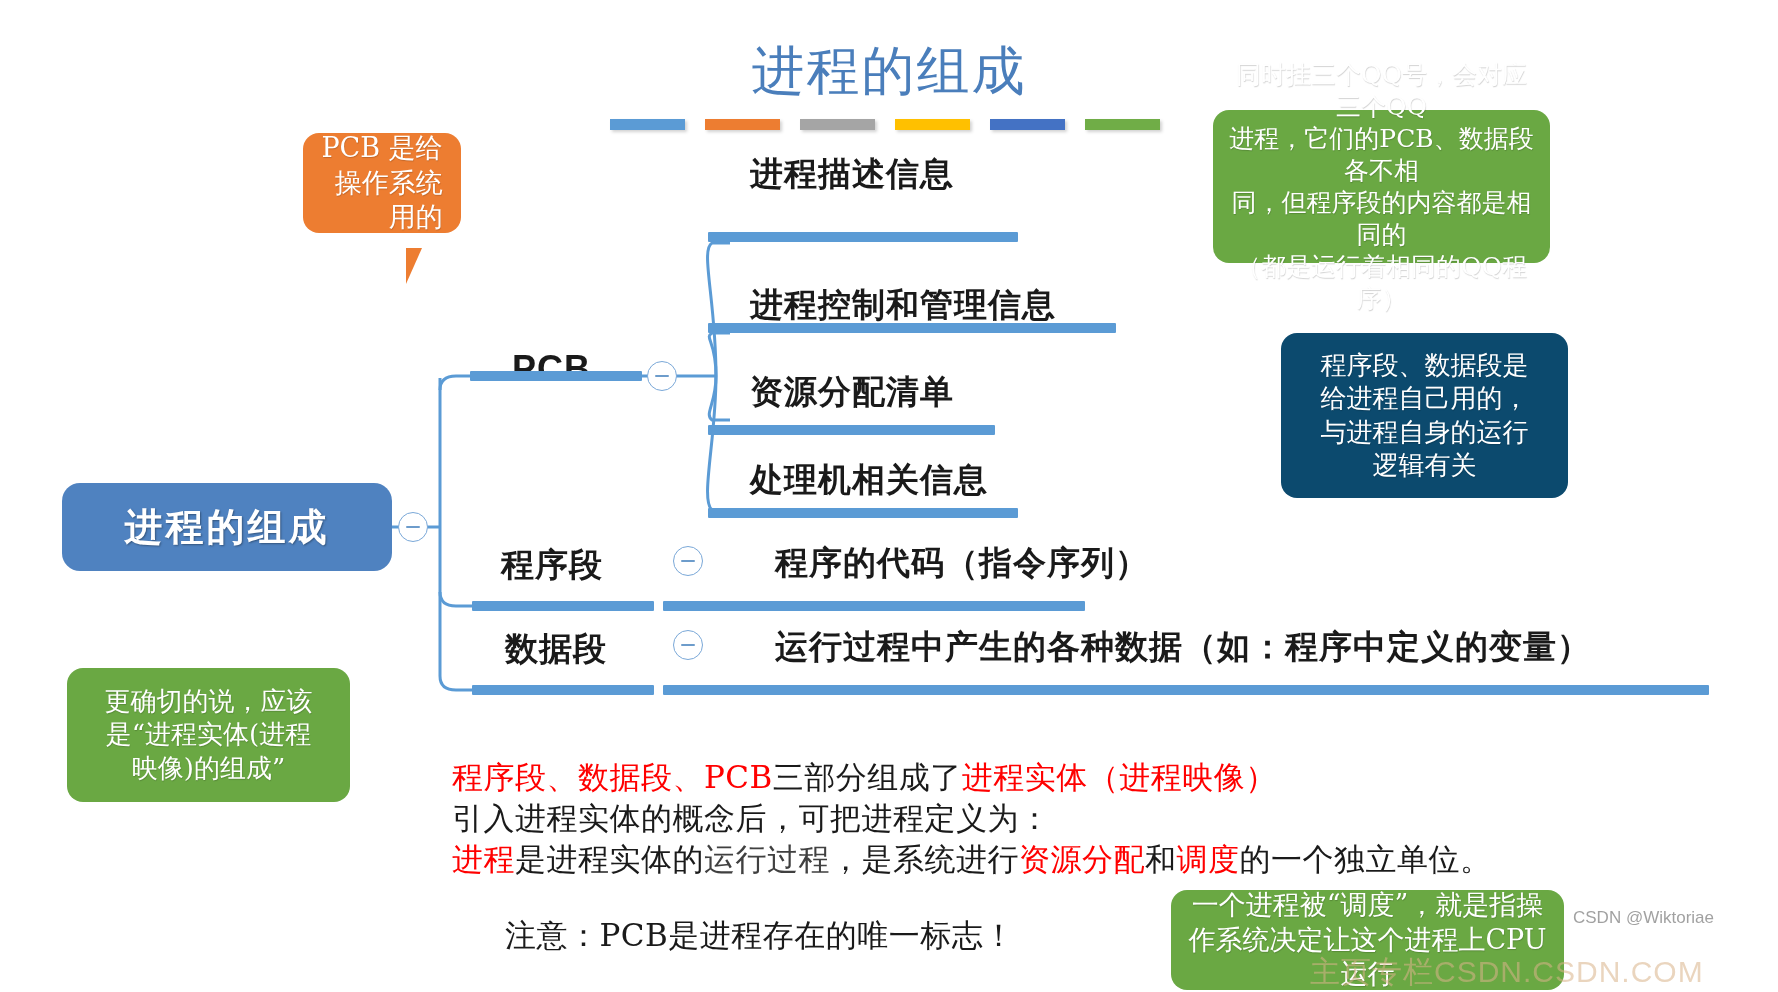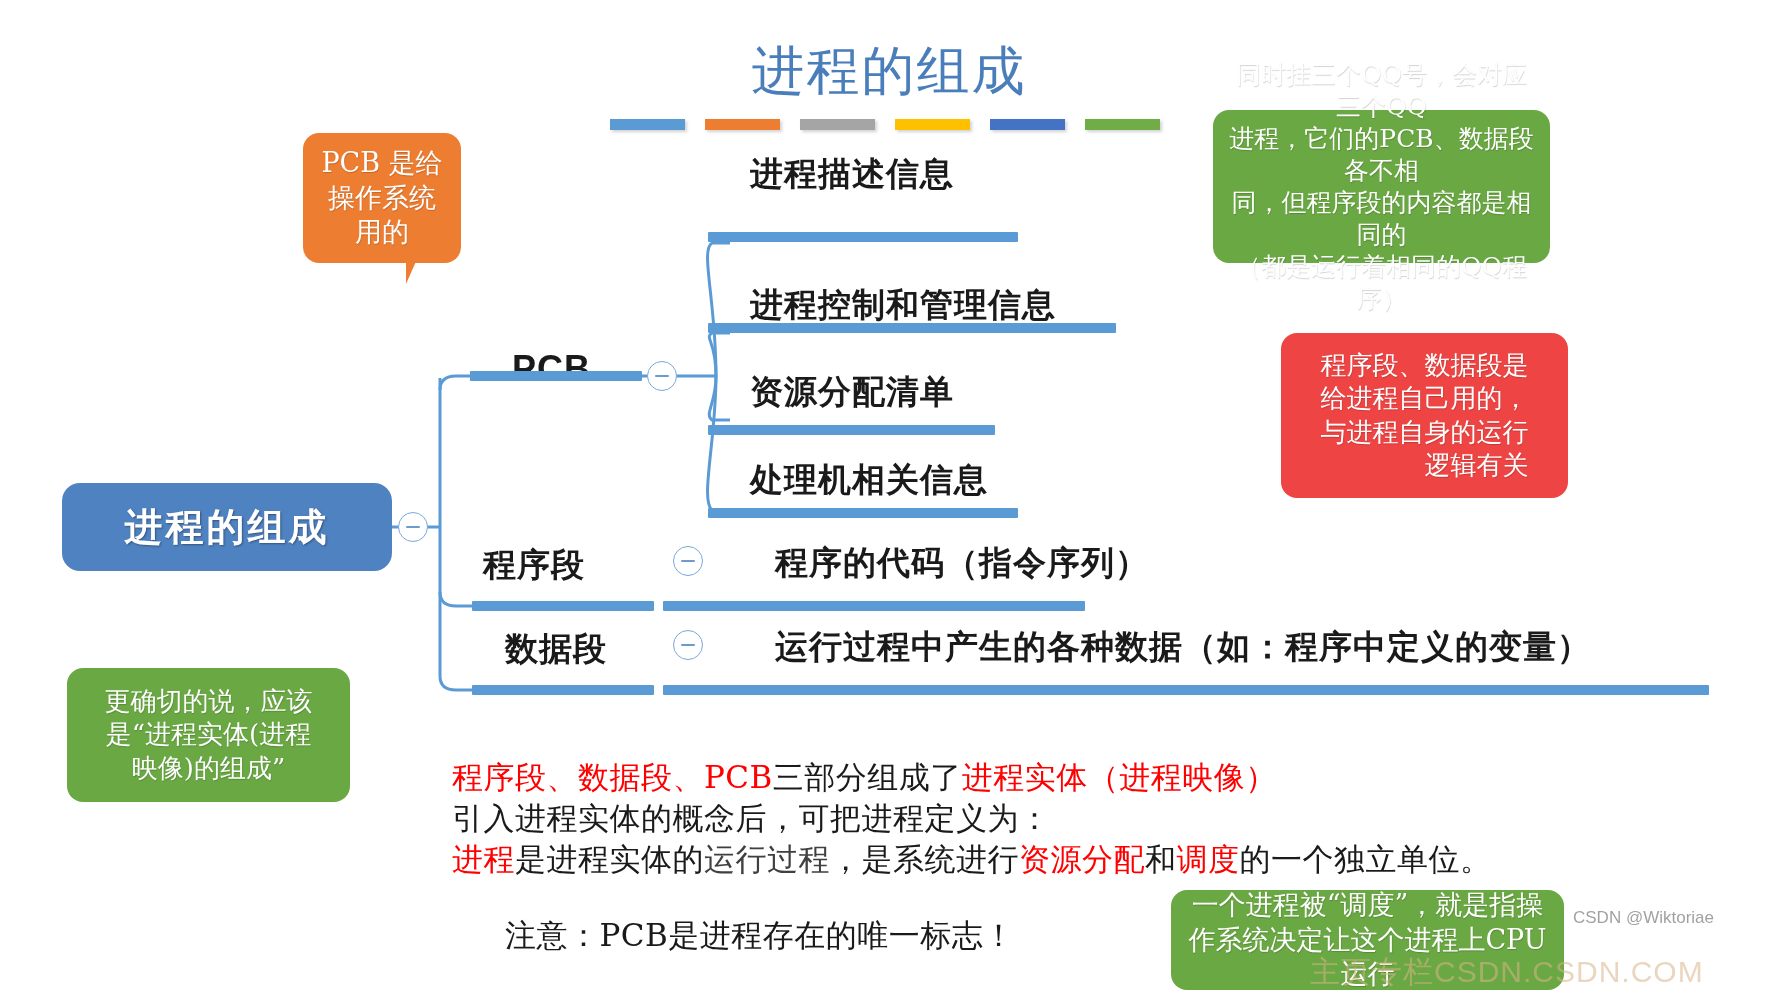--- a/index.html
+++ b/index.html
@@ -130,24 +130,25 @@
     position: absolute;
     width: 0;
     height: 0;
   }
 
   
   .callout-orange {
     left: 303px;
     top: 133px;
     width: 158px;
-    height: 130px;
+    height: 100px;
     background: #ed7d31;
     font-size: 27px;
     padding: 0 0;
+    text-align: right;
   }
   .tail-orange {
     left: 406px;
     top: 248px;
     border-left: 16px solid #ed7d31;
     border-right: 18px solid transparent;
     border-bottom: 36px solid transparent;
     border-top: 0;
   }
 
@@ -165,24 +166,23 @@
     left: 1128px;
     top: 200px;
   }
 
   
   .callout-blue {
     left: 1281px;
     top: 333px;
     width: 287px;
     height: 165px;
-    background: #ef4444;
+    background: #0c4a6e;
     font-size: 26px;
     padding: 0 10px;
-    text-align: right;
   }
   .tail-blue {
     left: 1296px;
     top: 496px;
   }
 
   
   .callout-green-bl {
     left: 67px;
     top: 668px;
@@ -297,21 +297,21 @@
 
   <div class="node-label" style="left:750px; top:283px;">进程控制和管理信息</div>
   <div class="node-bar" style="left:708px; top:323px; width:408px;"></div>
 
   <div class="node-label" style="left:750px; top:370px;">资源分配清单</div>
   <div class="node-bar" style="left:708px; top:425px; width:287px;"></div>
 
   <div class="node-label" style="left:750px; top:458px;">处理机相关信息</div>
   <div class="node-bar" style="left:708px; top:508px; width:310px;"></div>
 
-  <div class="node-label" style="left:483px; top:543px;">程序段</div>
+  <div class="node-label" style="left:501px; top:543px;">程序段</div>
   <div class="node-bar" style="left:472px; top:601px; width:182px;"></div>
   <div class="toggle" style="left:673px; top:546px;"></div>
   <div class="node-label" style="left:775px; top:541px;">程序的代码（指令序列）</div>
   <div class="node-bar" style="left:663px; top:601px; width:422px;"></div>
 
   <div class="node-label" style="left:505px; top:627px;">数据段</div>
   <div class="node-bar" style="left:472px; top:685px; width:182px;"></div>
   <div class="toggle" style="left:673px; top:630px;"></div>
   <div class="node-label" style="left:775px; top:625px;">运行过程中产生的各种数据（如：程序中定义的变量）</div>
   <div class="node-bar" style="left:663px; top:685px; width:1046px;"></div>

